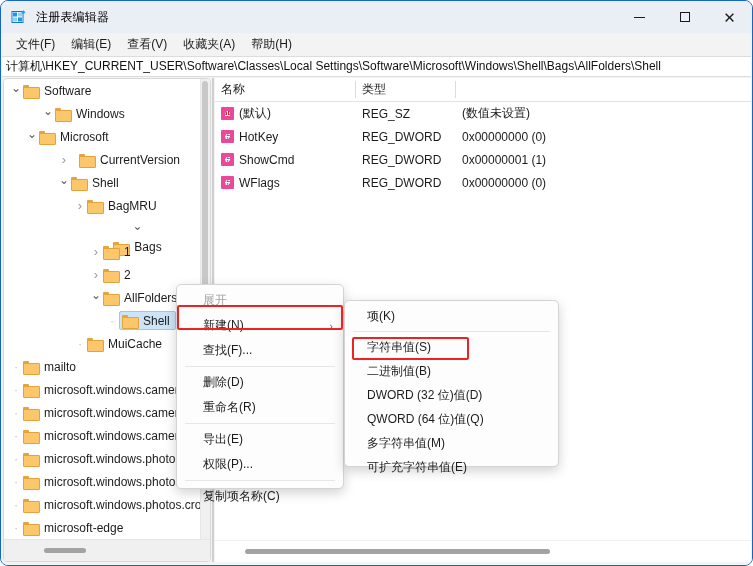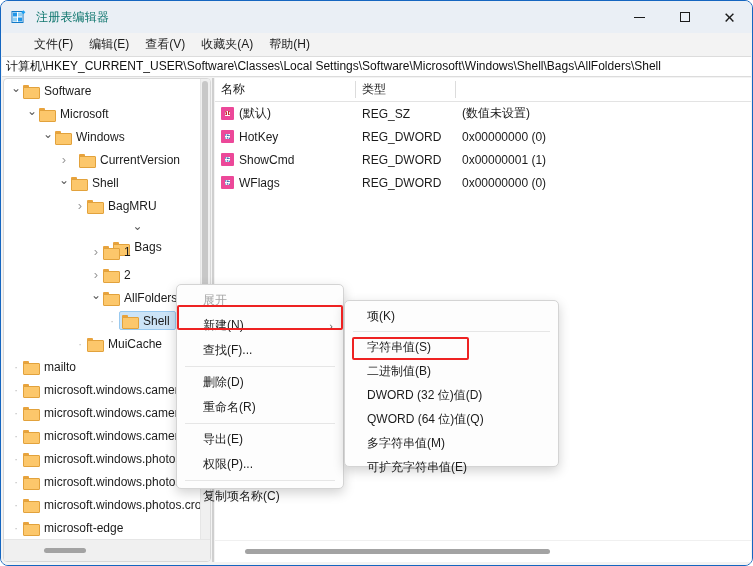--- a/index.html
+++ b/index.html
@@ -23,37 +23,37 @@
   .titlebar {
     position: absolute; left: 0; top: 0; width: 751px; height: 32px;
     background: #eaeff5;
     display: flex; align-items: center;
   }
   .title-icon {
     width: 16px; height: 16px; margin-left: 10px; margin-right: 9px;
     position: relative; flex: none;
   }
   .title-text {
-    font-size: 12px; color: #0f766e; letter-spacing: .2px;
+    font-size: 12px; color: #000000; letter-spacing: .2px;
   }
   .win-controls { margin-left: auto; display: flex; height: 32px; }
   .win-btn {
     width: 45px; height: 32px;
     display: flex; align-items: center; justify-content: center;
     font-size: 13px; color: #1b1b1b; line-height: 1;
   }
   .win-btn.min span { display:block; width:11px; height:1px; background:#1b1b1b; }
   .win-btn.max span { display:block; width:10px; height:10px; border:1px solid #1b1b1b; }
   .win-btn.close { font-size: 15px; font-weight: 300; }
 
   
   .menubar {
     position: absolute; left: 0; top: 32px; width: 627px; height: 23px;
     background: #f3f3f3;
-    display: flex; align-items: center; padding-left: 25px;
+    display: flex; align-items: center; padding-left: 7px;
   }
   .menu-item {
     font-size: 12px; color: #1b1b1b;
     padding: 2px 8px 3px 8px;
     white-space: nowrap;
   }
 
   
   .addressbar {
     position: absolute; left: 1px; top: 55px; width: 749px; height: 21px;
@@ -284,32 +284,32 @@
 
     <div class="tree-pane">
       <div class="tree-scroll" id="tree-scroll">
           <div class="tree-row" style="padding-left: 5px;">
             <span class="chev open"></span>
             <span style="display: flex; align-items: center;">
               <span class="folder"></span>
               <span class="lbl">Software</span>
             </span>
           </div>
+          <div class="tree-row" style="padding-left: 37px;">
+            <span class="chev open"></span>
+            <span style="display: flex; align-items: center;">
+              <span class="folder"></span>
+              <span class="lbl">Windows</span>
+            </span>
+          </div>
           <div class="tree-row" style="padding-left: 21px;">
             <span class="chev open"></span>
             <span style="display: flex; align-items: center;">
               <span class="folder"></span>
               <span class="lbl">Microsoft</span>
-            </span>
-          </div>
-          <div class="tree-row" style="padding-left: 37px;">
-            <span class="chev open"></span>
-            <span style="display: flex; align-items: center;">
-              <span class="folder"></span>
-              <span class="lbl">Windows</span>
             </span>
           </div>
           <div class="tree-row" style="padding-left: 53px; gap: 8px;">
             <span class="chev closed"></span>
             <span style="display: flex; align-items: center;">
               <span class="folder"></span>
               <span class="lbl">CurrentVersion</span>
             </span>
           </div>
           <div class="tree-row" style="padding-left: 53px;">

